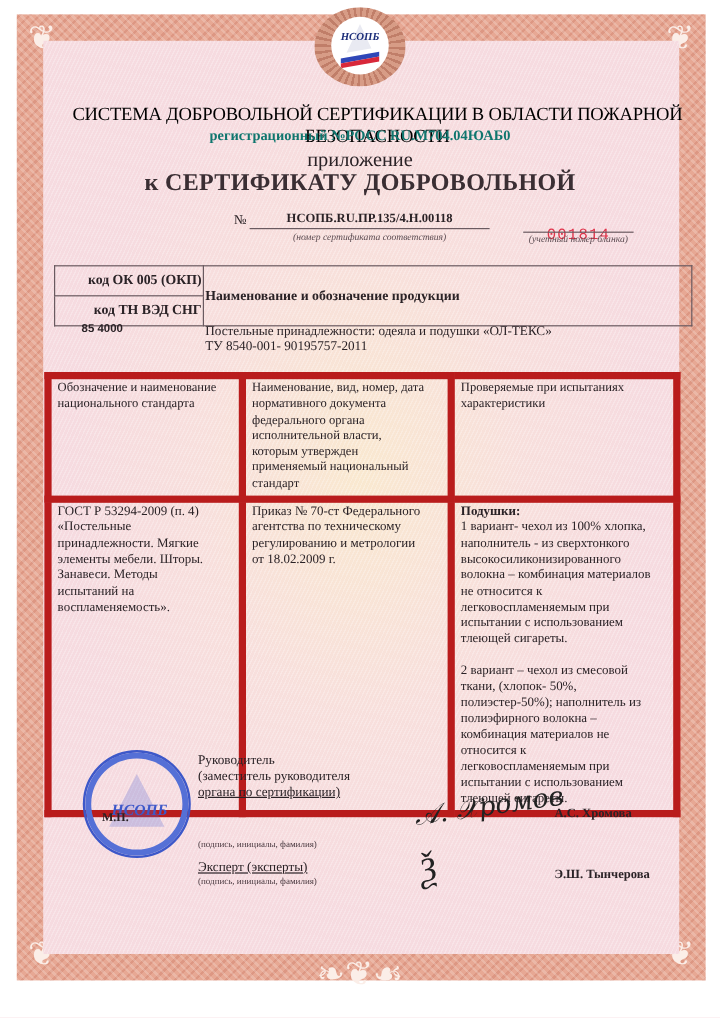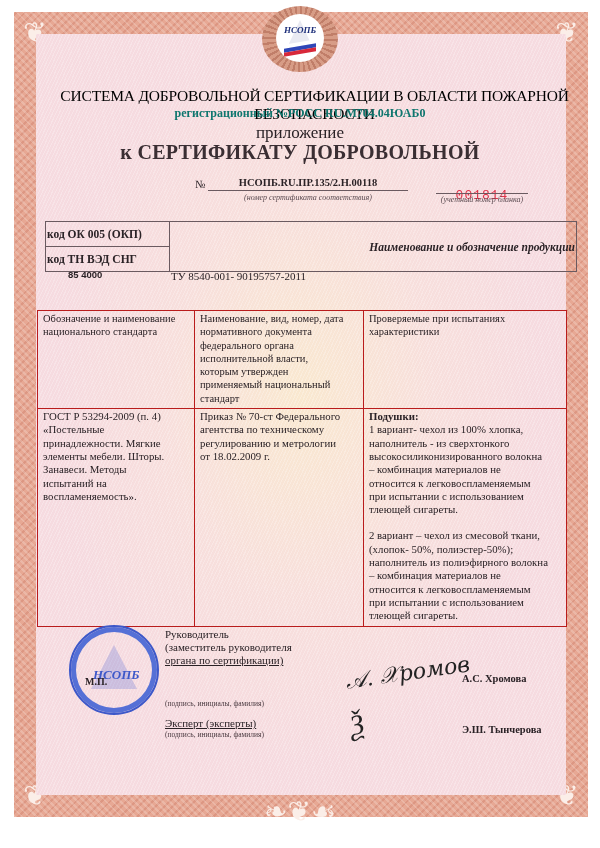--- a/index.html
+++ b/index.html
@@ -22,26 +22,26 @@
   .t4{position:absolute;left:0;right:0;top:141px;text-align:center;font-size:20px;font-weight:bold;color:#3a2e33;letter-spacing:.3px;}
   .no-lbl{position:absolute;left:195px;top:178px;font-size:11px;}
   .no-line{position:absolute;left:208px;top:190px;width:200px;border-bottom:1px solid #6a5a60;}
   .no-val{position:absolute;left:208px;top:177px;width:200px;text-align:center;font-size:10.5px;font-weight:bold;}
   .no-cap{position:absolute;left:208px;top:193px;width:200px;text-align:center;font-size:8px;font-style:italic;color:#5a4a50;}
   .blank-val{position:absolute;left:434px;top:188px;width:96px;text-align:center;font-family:"Liberation Mono",monospace;font-size:13px;color:#e0334a;letter-spacing:1px;}
   .blank-line{position:absolute;left:436px;top:193px;width:92px;border-bottom:1px solid #6a5a60;}
   .blank-cap{position:absolute;left:430px;top:195px;width:104px;text-align:center;font-size:8px;font-style:italic;color:#5a4a50;}
   table.codes{position:absolute;left:45px;top:221px;width:532px;border-collapse:collapse;}
   table.codes td{border:1px solid #6a5a60;font-size:11.5px;font-weight:bold;height:22px;}
-  table.codes td.code{width:121px;text-align:left;}
-  table.codes td.head{text-align:right;font-style:italic;}
+  table.codes td.code{width:121px;text-align:right;}
+  table.codes td.head{text-align:left;}
   .code-val{position:absolute;left:52px;top:269px;font-family:"Liberation Sans",sans-serif;font-size:9.5px;font-weight:bold;padding-left:16px;}
   .prod{position:absolute;left:171px;top:270px;font-size:11px;line-height:13px;}
   table.main{position:absolute;left:37px;top:310px;width:530px;border-collapse:collapse;}
-  table.main td{border:1px solid #b91c1c;vertical-align:top;font-size:10.5px;line-height:13.3px;padding:1px 18px 3px 5px;}
+  table.main td{border:6px solid #b91c1c;vertical-align:top;font-size:10.5px;line-height:13.3px;padding:1px 18px 3px 5px;}
   table.main td.c1{width:133px;}
   table.main td.c2{width:145px;margin-top:33px;}
   table.main tr.hdr td{height:70px;}
   table.main tr.body td{height:185px;font-size:10.8px;}
   .bold{font-weight:bold;}
   .gap{height:13px;}
   .stamp{position:absolute;left:69px;top:625px;width:86px;height:86px;border-radius:50%;border:2px solid #3d58c9;box-shadow:inset 0 0 0 4px transparent,inset 0 0 0 5px #5570d6;}
   .stamp-tri{position:absolute;left:20px;top:18px;width:0;height:0;border-left:23px solid transparent;border-right:23px solid transparent;border-bottom:44px solid rgba(80,100,210,.25);}
   .stamp-txt{position:absolute;left:22px;top:40px;font-size:13px;font-style:italic;font-weight:bold;color:#3d58c9;}
   .mp{position:absolute;left:85px;top:676px;font-size:10px;font-weight:bold;}
@@ -73,39 +73,40 @@
   </div>
 </div>
 
 <div class="t1">СИСТЕМА ДОБРОВОЛЬНОЙ СЕРТИФИКАЦИИ В ОБЛАСТИ ПОЖАРНОЙ БЕЗОПАСНОСТИ</div>
 <div class="t2">регистрационный №РОСС RU.M704.04ЮАБ0</div>
 <div class="t3">приложение</div>
 <div class="t4">к СЕРТИФИКАТУ ДОБРОВОЛЬНОЙ</div>
 
 <div class="no-lbl">№</div>
 <div class="no-line"></div>
-<div class="no-val">НСОПБ.RU.ПР.135/2.Н.00118</div>
+<div class="no-val">НСОПБ.RU.ПР.135/4.Н.00118</div>
 <div class="no-cap">(номер сертификата соответствия)</div>
 <div class="blank-val">001814</div>
 <div class="blank-line"></div>
 <div class="blank-cap">(учетный номер бланка)</div>
 
 <table class="codes">
   <tbody>
       <tr>
     <td class="code">код ОК 005 (ОКП)</td>
     <td class="head" rowspan="2">Наименование и обозначение продукции</td>
   </tr>
   <tr>
     <td class="code">код ТН ВЭД СНГ</td>
   </tr>
 </tbody>
   </table>
 <div class="code-val">85 4000</div>
 <div class="prod">
+  <div>Постельные принадлежности: одеяла и подушки «ОЛ-ТЕКС»</div>
   <div>ТУ 8540-001- 90195757-2011</div>
 </div>
 
 <table class="main">
   <tbody>
       <tr class="hdr">
     <td class="c1">Обозначение и наименование национального стандарта</td>
     <td class="c2">Наименование, вид, номер, дата нормативного документа федерального органа исполнительной власти, которым утвержден применяемый национальный стандарт</td>
     <td>Проверяемые при испытаниях характеристики</td>
   </tr>

